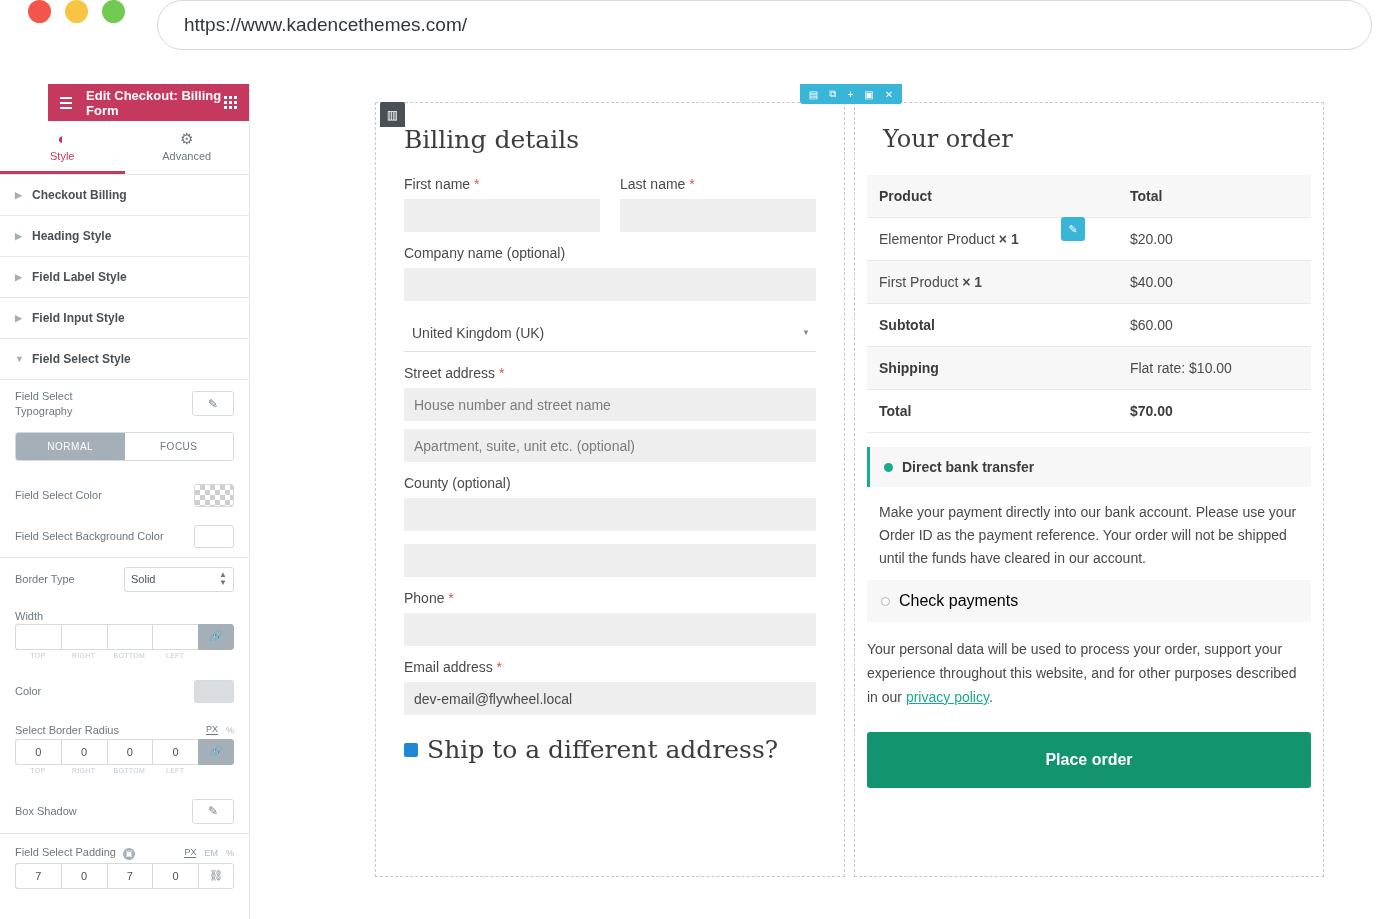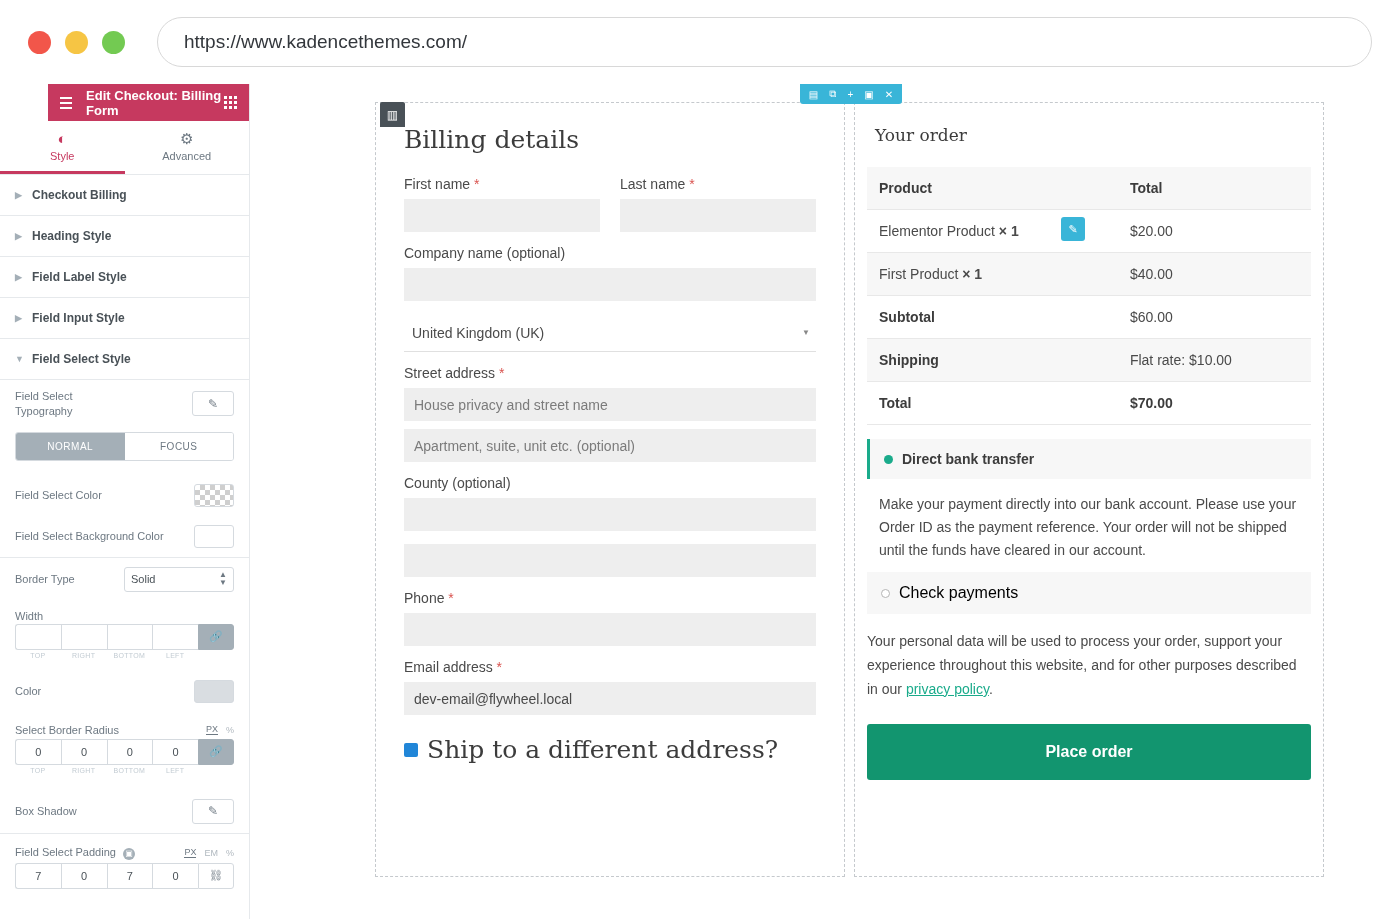--- a/index.html
+++ b/index.html
@@ -9,21 +9,21 @@
     overflow: hidden;
     font-family: "Liberation Sans", sans-serif;
     background: #ffffff;
   }
 
   
   .browser-bar {
     height: 84px;
     background: #ffffff;
     display: flex;
-    align-items: center;
+    align-items: flex-start;
     padding: 0 28px;
   }
   .traffic { display: flex; gap: 14px; margin-right: 32px; }
   .dot { width: 23px; height: 23px; border-radius: 50%; }
   .dot.red { background: #f2564a; }
   .dot.yellow { background: #f6c544; }
   .dot.green { background: #73ca52; }
   .urlbar {
     flex: 1;
     height: 50px;
@@ -270,22 +270,22 @@
     padding: 22px 12px 0 12px;
     height: 775px;
     overflow: hidden;
   }
 
   h2.billing-title {
     font-size: 25px; font-weight: normal; color: #3c3c3c;
     margin: 0 0 22px 0; font-family: "DejaVu Serif", serif;
   }
   h2.order-title {
-    font-size: 17px; font-weight: normal; color: #3c3c3c;
-    margin: 0 0 22px 8px; font-family: "DejaVu Serif", serif;
+    font-size: 24px; font-weight: normal; color: #3c3c3c;
+    margin: 0 0 22px 16px; font-family: "DejaVu Serif", serif;
   }
 
   .fieldrow { display: flex; gap: 20px; }
   .field { margin-bottom: 13px; }
   .field.half { width: 217px; }
   .field.full { width: 100%; }
   .flabel {
     font-size: 14px; color: #4a4a4a; margin-bottom: 7px; display: block;
   }
   .req { color: #d9534f; }
@@ -596,21 +596,21 @@
           <div class="fselect">
             <span>United Kingdom (UK)</span>
             <span class="caret-d">▼</span>
           </div>
         </div>
 
         <div class="field full">
           <span class="flabel">
             <span>Street address</span><span class="req"> *</span>
           </span>
-          <div class="finput">House privacy and street name</div>
+          <div class="finput">House number and street name</div>
           <div class="gap"></div>
           <div class="finput">Apartment, suite, unit etc. (optional)</div>
         </div>
 
 
         <div class="field full">
           <span class="flabel">County (optional)</span>
           <div class="finput"></div>
         </div>
 

